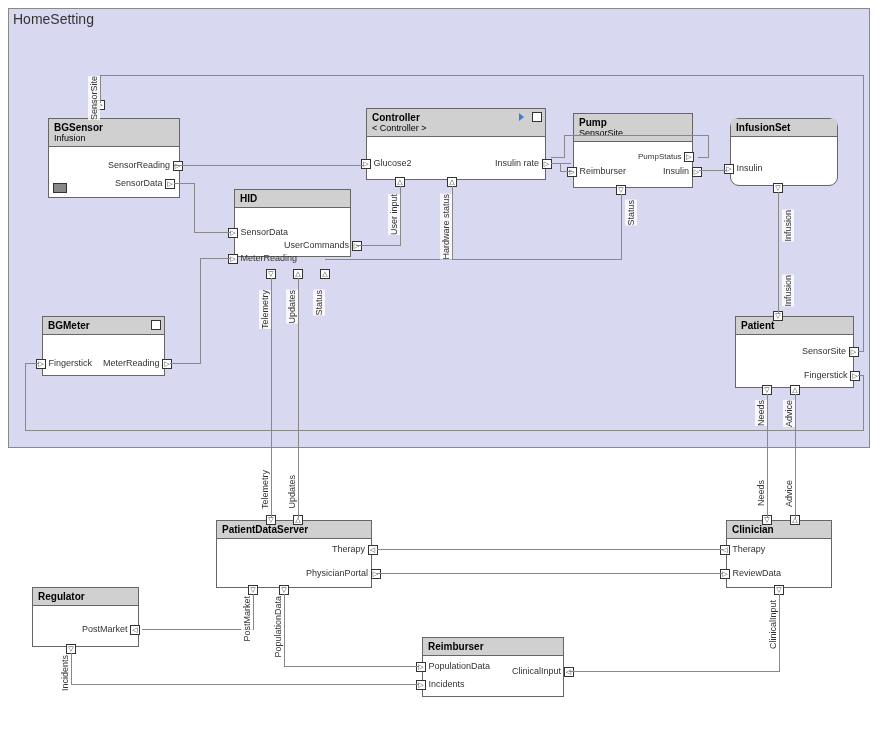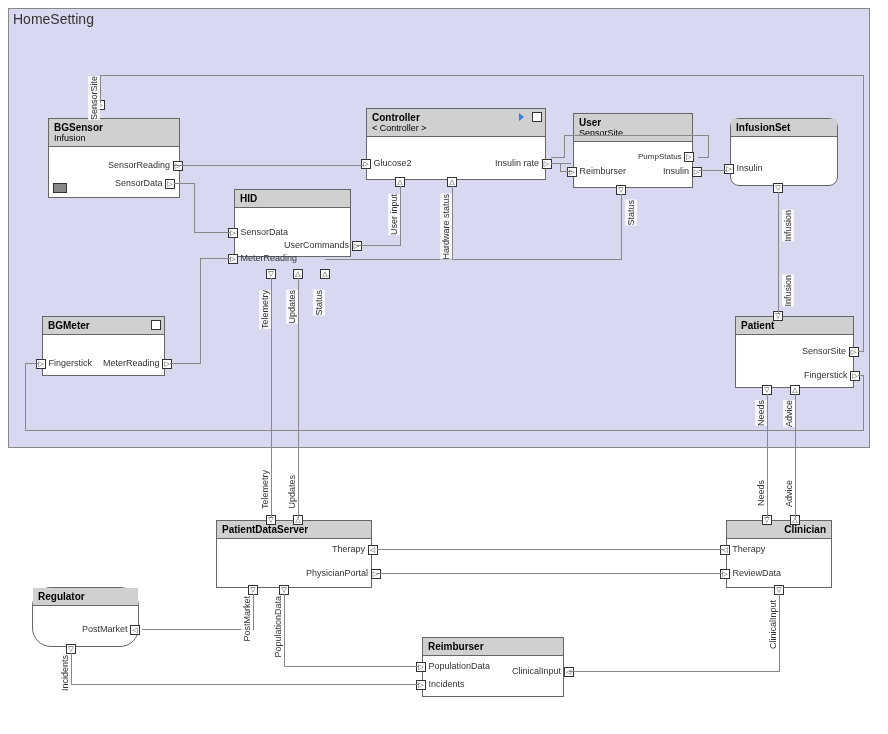--- a/index.html
+++ b/index.html
@@ -48,21 +48,21 @@
     <span class="header-icon2"><span class="tri-r" style="border-left-color:#3a7fd4;"></span></span>
   </div>
 </div>
 <div class="port" style="left:361px; top:158px;"><span class="port-marker">▷</span> <span>Glucose2</span></div>
 <div class="port" style="left:495px; top:158px;"><span>Insulin rate</span> <span class="port-marker">▷</span></div>
 <div class="port" style="left:395px; top:176px;"><span class="port-marker">△</span></div>
 <div class="port" style="left:447px; top:176px;"><span class="port-marker">△</span></div>
 
 <div class="block" style="left:573px; top:113px; width:120px; height:75px;">
   <div class="block-header">
-    <span>User</span>
+    <span>Pump</span>
     <span class="block-sub">SensorSite</span>
   </div>
 </div>
 <div class="port" style="left:638px; top:152px; font-size:8px;"><span>PumpStatus</span> <span class="port-marker">▷</span></div>
 <div class="port" style="left:567px; top:166px;"><span class="port-marker">▷</span> <span>Reimburser</span></div>
 <div class="port" style="left:663px; top:166px;"><span>Insulin</span> <span class="port-marker">▷</span></div>
 <div class="port" style="left:616px; top:184px;"><span class="port-marker">▽</span></div>
 
 <div class="block" style="left:730px; top:118px; width:108px; height:68px;border-radius:9px;">
   <div class="block-header">
@@ -109,32 +109,32 @@
     <span>PatientDataServer</span>
   </div>
 </div>
 <div class="port" style="left:266px; top:514px;"><span class="port-marker">▽</span></div>
 <div class="port" style="left:293px; top:514px;"><span class="port-marker">△</span></div>
 <div class="port" style="left:332px; top:544px;"><span>Therapy</span> <span class="port-marker">◁</span></div>
 <div class="port" style="left:306px; top:568px;"><span>PhysicianPortal</span> <span class="port-marker">▷</span></div>
 <div class="port" style="left:248px; top:584px;"><span class="port-marker">▽</span></div>
 <div class="port" style="left:279px; top:584px;"><span class="port-marker">▽</span></div>
 
-<div class="block" style="left:726px; top:520px; width:106px; height:68px;text-align:right;">
+<div class="block" style="left:726px; top:520px; width:106px; height:68px;">
   <div class="block-header">
     <span>Clinician</span>
   </div>
 </div>
 <div class="port" style="left:762px; top:514px;"><span class="port-marker">▽</span></div>
 <div class="port" style="left:790px; top:514px;"><span class="port-marker">△</span></div>
 <div class="port" style="left:720px; top:544px;"><span class="port-marker">◁</span> <span>Therapy</span></div>
 <div class="port" style="left:720px; top:568px;"><span class="port-marker">▷</span> <span>ReviewData</span></div>
 <div class="port" style="left:774px; top:584px;"><span class="port-marker">▽</span></div>
 
-<div class="block" style="left:32px; top:587px; width:107px; height:60px;border-radius:19px;">
+<div class="block" style="left:32px; top:587px; width:107px; height:60px;">
   <div class="block-header">
     <span>Regulator</span>
   </div>
 </div>
 <div class="port" style="left:82px; top:624px;"><span>PostMarket</span> <span class="port-marker">◁</span></div>
 <div class="port" style="left:66px; top:643px;"><span class="port-marker">▽</span></div>
 
 <div class="block" style="left:422px; top:637px; width:142px; height:60px;">
   <div class="block-header">
     <span>Reimburser</span>

